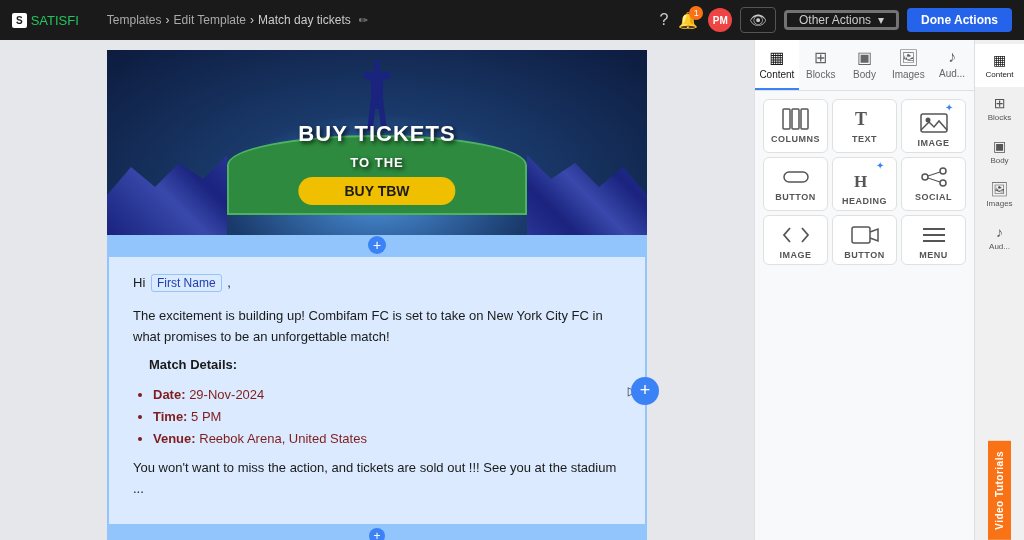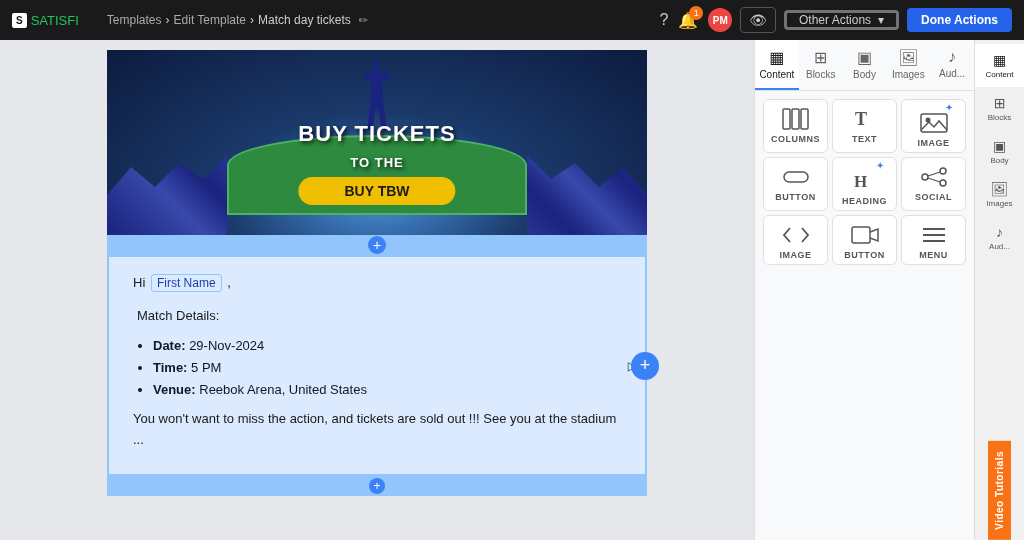--- a/index.html
+++ b/index.html
@@ -161,23 +161,23 @@
     .text-block .greeting { margin-bottom: 12px; }
     .first-name-tag {
       background: #dbeafe;
       border: 1px solid #93c5fd;
       border-radius: 3px;
       padding: 1px 5px;
       font-size: 12px;
       color: #1e40af;
       margin: 0 2px;
     }
-    .match-details { font-weight: normal; margin: 8px 4px 4px; font-size: 13px; }
+    .match-details { font-weight: bold; margin: 8px 16px 4px; font-size: 13px; }
     .match-list { list-style: disc; padding-left: 20px; margin: 4px 0 8px; }
-    .match-list li { font-size: 13px; color: #0f172a; line-height: 1.7; }
+    .match-list li { font-size: 13px; color: #7f1d1d; line-height: 1.7; }
     .match-list li strong { font-weight: bold; }
     .add-btn {
       position: absolute;
       right: -14px;
       top: 50%;
       transform: translateY(-50%);
       background: #3b82f6;
       border-radius: 50%;
       width: 28px;
       height: 28px;
@@ -367,20 +367,21 @@
       <div class="add-row-bar">
         <div class="plus">+</div>
       </div>
 
       <div class="text-block">
         <p class="greeting">
           <span>Hi</span>
           <span class="first-name-tag">First Name</span>
           <span>,</span>
         </p>
+        <p>The excitement is building up! Combifam FC is set to take on New York City FC in what promises to be an unforgettable match!</p>
         <p class="match-details">Match Details:</p>
         <ul class="match-list">
           <li>
             <strong>Date:</strong>
             <span>29-Nov-2024</span>
           </li>
           <li>
             <strong>Time:</strong>
             <span>5 PM</span>
           </li>

